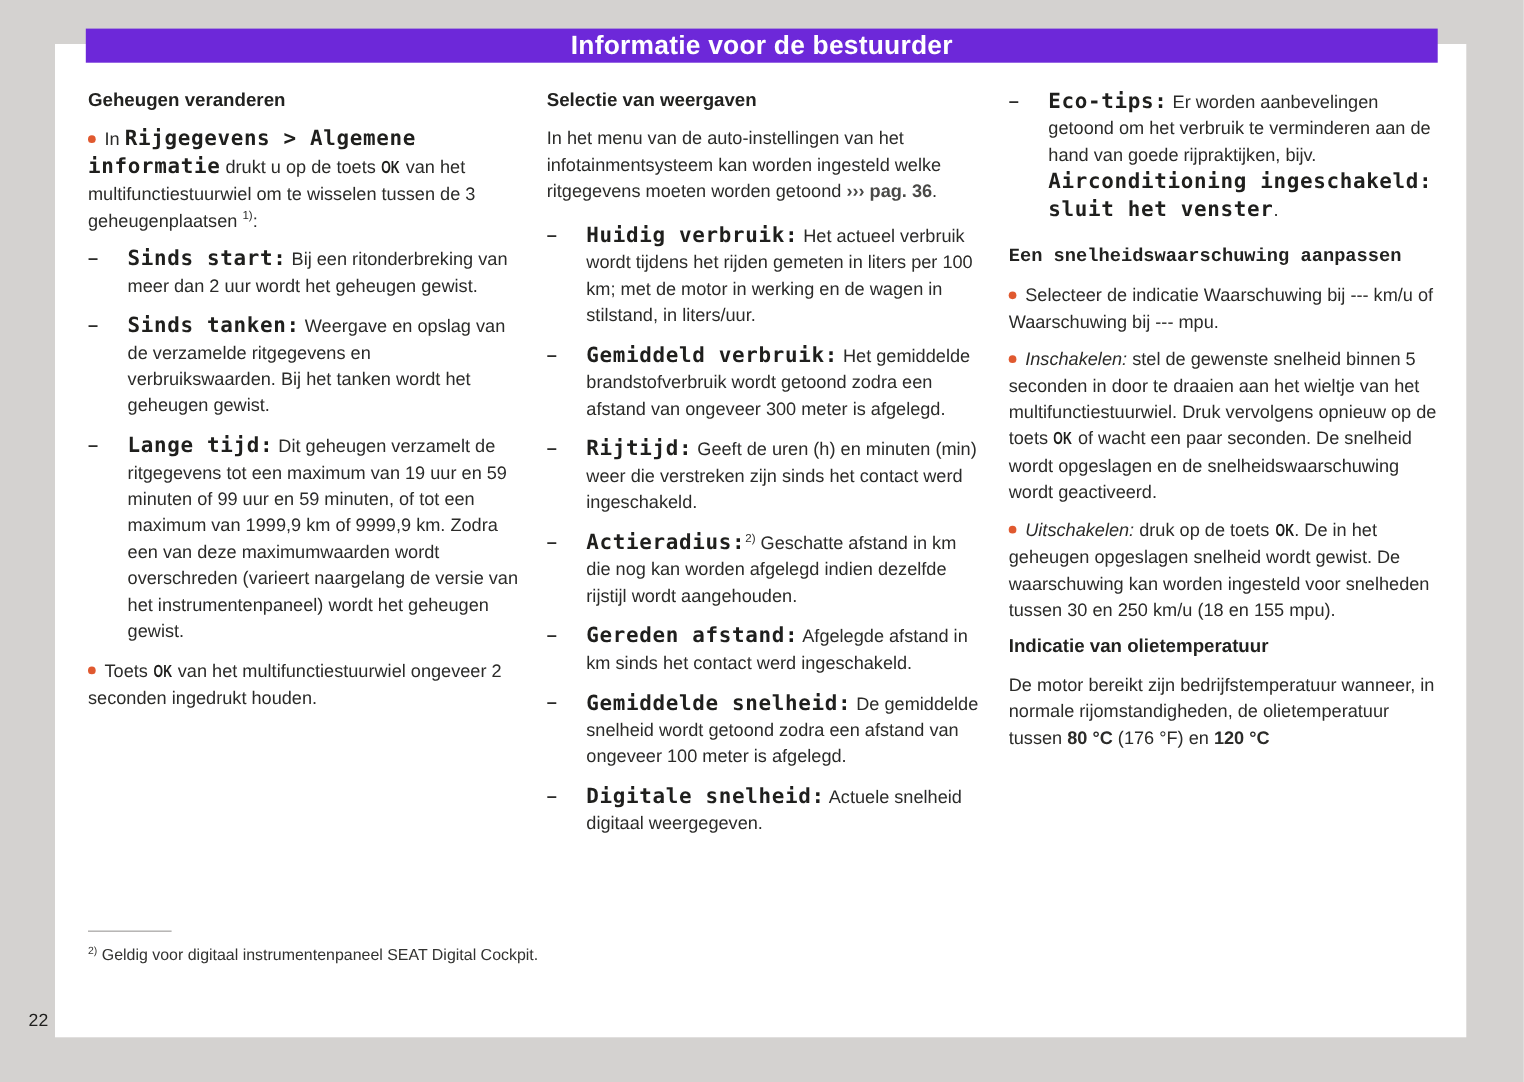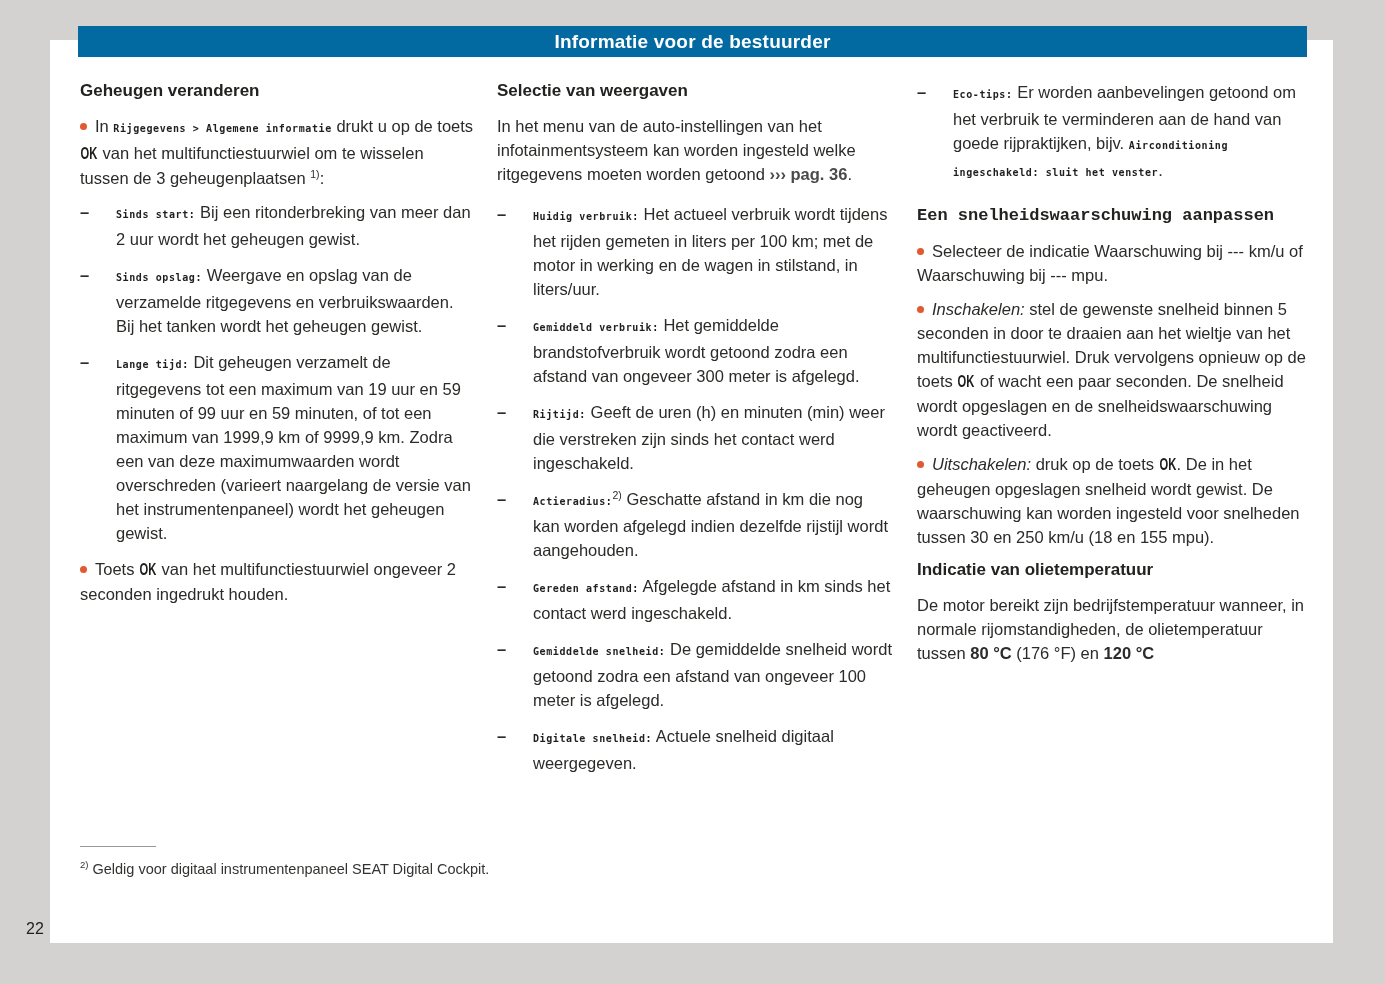--- a/index.html
+++ b/index.html
@@ -2,43 +2,43 @@
 <html lang="nl"><head>
 <meta charset="utf-8">
 <style>
   * { margin:0; padding:0; box-sizing:border-box; }
   html,body { width:1385px; height:984px; }
   body { font-family:"Liberation Sans", sans-serif; background:#d4d2d0; }
   .canvas { position:relative; width:1385px; height:984px; background:#d4d2d0; overflow:hidden; }
   .sheet { position:absolute; left:50px; top:40px; width:1283px; height:903px; background:#ffffff; }
   .header-bar {
     position:absolute; left:78px; top:26px; width:1229px; height:31px;
-    background:#0369a1; color:#ffffff;
+    background:#6d28d9; color:#ffffff;
     display:flex; align-items:center; justify-content:center;
-    font-weight:700; font-size:19px; letter-spacing:.2px;
+    font-weight:700; font-size:24px; letter-spacing:.2px;
   }
   .col {
     position:absolute; top:80px; width:396px;
     color:#2b2b29; font-size:16.5px; line-height:24px;
   }
   .col1 { left:80px; }
   .col2 { left:497px; }
   .col3 { left:917px; }
   h3 { font-size:17px; font-weight:700; color:#222220; margin:0 0 12px 0; line-height:22px; }
   p.bullet { margin:0 0 10px 0; }
   .dot {
     display:inline-block; width:7px; height:7px; border-radius:50%;
     background:#e0592f; margin:0 8px 2px 0; vertical-align:middle;
   }
   .dash-item { display:flex; margin:0 0 12px 0; }
   .dash-item .marker { flex:0 0 36px; font-weight:700; }
   .dash-item .dash-body { flex:1; }
   .mono {
     font-family:"DejaVu Sans Mono", monospace; font-weight:700;
-    font-size:10px; letter-spacing:.6px; color:#1f1f1d;
+    font-size:19px; letter-spacing:.6px; color:#1f1f1d;
   }
   .ok {
     display:inline-block; font-weight:800; font-size:16px;
     transform:scaleX(.7); transform-origin:50% 80%; margin:0 -3px; color:#1c1c1a;
   }
   .ref { font-weight:700; color:#4a4a48; }
   .it { font-style:italic; }
   .b { font-weight:700; }
   sup { font-size:10.5px; line-height:0; vertical-align:super; }
   .footnotes { position:absolute; left:80px; top:846px; width:1230px; color:#333331; font-size:14.5px; line-height:25px; }
@@ -60,21 +60,21 @@
     <h3>Geheugen veranderen</h3>
 
     <p class="bullet"><span class="dot"></span><span>In </span><span class="mono">Rijgegevens &gt; Algemene informatie</span><span> drukt u op de toets </span><span class="ok">OK</span><span> van het multifunctiestuurwiel om te wisselen tussen de 3 geheugenplaatsen </span><sup>1)</sup><span>:</span></p>
 
     <div class="dash-item">
       <span class="marker">–</span>
       <span class="dash-body"><span class="mono">Sinds start:</span><span> Bij een ritonderbreking van meer dan 2 uur wordt het geheugen gewist.</span></span>
     </div>
     <div class="dash-item">
       <span class="marker">–</span>
-      <span class="dash-body"><span class="mono">Sinds opslag:</span><span> Weergave en opslag van de verzamelde ritgegevens en verbruikswaarden. Bij het tanken wordt het geheugen gewist.</span></span>
+      <span class="dash-body"><span class="mono">Sinds tanken:</span><span> Weergave en opslag van de verzamelde ritgegevens en verbruikswaarden. Bij het tanken wordt het geheugen gewist.</span></span>
     </div>
     <div class="dash-item">
       <span class="marker">–</span>
       <span class="dash-body"><span class="mono">Lange tijd:</span><span> Dit geheugen verzamelt de ritgegevens tot een maximum van 19 uur en 59 minuten of 99 uur en 59 minuten, of tot een maximum van 1999,9 km of 9999,9 km. Zodra een van deze maximumwaarden wordt overschreden (varieert naargelang de versie van het instrumentenpaneel) wordt het geheugen gewist.</span></span>
     </div>
 
 
 
     <p class="bullet"><span class="dot"></span><span>Toets </span><span class="ok">OK</span><span> van het multifunctiestuurwiel ongeveer 2 seconden ingedrukt houden.</span></p>
   </div>

